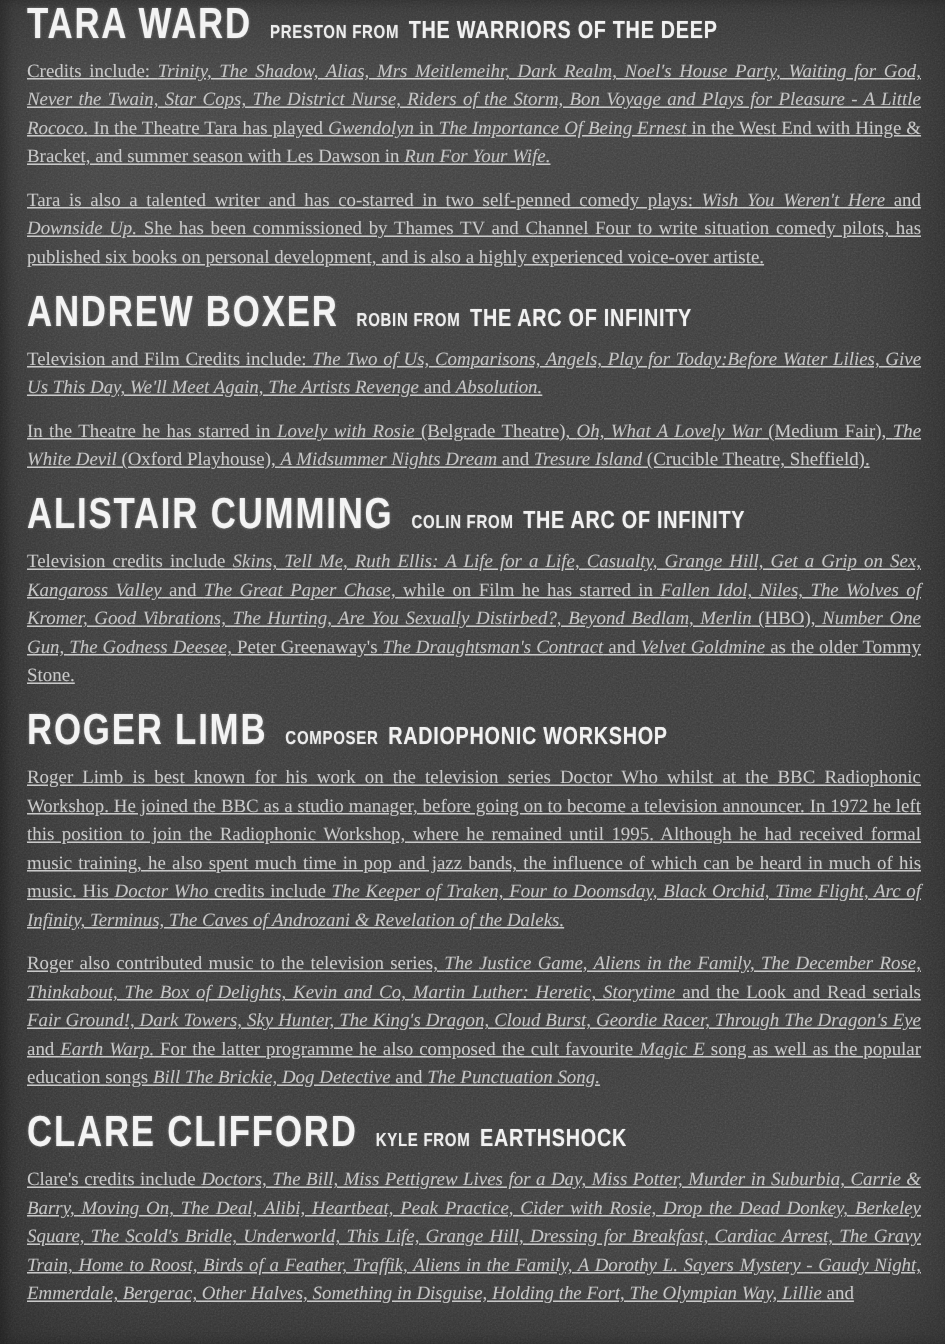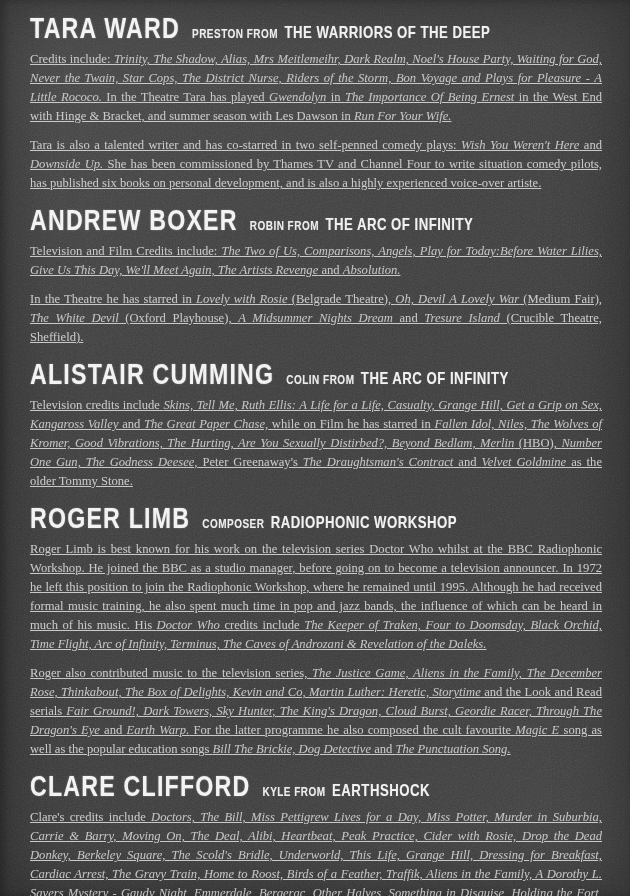--- a/index.html
+++ b/index.html
@@ -12,21 +12,21 @@
     background:linear-gradient(155deg,#474747 0%,#3c3c3c 35%,#393939 70%,#414141 100%);
     overflow:hidden;
     font-family:"Liberation Serif",serif;
   }
   .page::after{
     content:"";position:absolute;inset:0;pointer-events:none;
     box-shadow:inset 0 0 70px rgba(0,0,0,.38), inset 4px 0 8px rgba(0,0,0,.25);
   }
   .noise{position:absolute;inset:0;width:100%;height:100%;opacity:.18;pointer-events:none;}
   .content{position:relative;z-index:2;}
-  .sec{margin:12px;}
+  .sec{margin:0;}
   .sec-header{
     display:flex;align-items:baseline;gap:15px;
     transform:scaleX(0.8);transform-origin:left bottom;
     width:125%;
     margin:12px 0 7px;
     white-space:nowrap;
   }
   .sec:first-child .sec-header{margin-top:0;}
   .nm{
     font-family:"Liberation Sans",sans-serif;font-weight:700;
@@ -80,21 +80,21 @@
 
     <section class="sec">
       <div class="sec-header">
         <span class="nm">ANDREW BOXER</span>
         <span class="role">
           <span class="pfx">ROBIN FROM</span>
           <span class="ttl">THE ARC OF INFINITY</span>
         </span>
       </div>
       <p class="body">Television and Film Credits include: <i>The Two of Us, Comparisons, Angels, Play for Today:Before Water Lilies, Give Us This Day, We'll Meet Again, The Artists Revenge</i> and <i>Absolution.</i></p>
-      <p class="body">In the Theatre he has starred in <i>Lovely with Rosie</i> (Belgrade Theatre), <i>Oh, Devil A Lovely War</i> (Medium Fair), <i>The White Devil</i> (Oxford Playhouse), <i>A Midsummer Nights Dream</i> and <i>Tresure Island</i> (Crucible Theatre, Sheffield).</p>
+      <p class="body">In the Theatre he has starred in <i>Lovely with Rosie</i> (Belgrade Theatre), <i>Oh, What A Lovely War</i> (Medium Fair), <i>The White Devil</i> (Oxford Playhouse), <i>A Midsummer Nights Dream</i> and <i>Tresure Island</i> (Crucible Theatre, Sheffield).</p>
     </section>
 
     <section class="sec">
       <div class="sec-header">
         <span class="nm">ALISTAIR CUMMING</span>
         <span class="role">
           <span class="pfx">COLIN FROM</span>
           <span class="ttl">THE ARC OF INFINITY</span>
         </span>
       </div>

